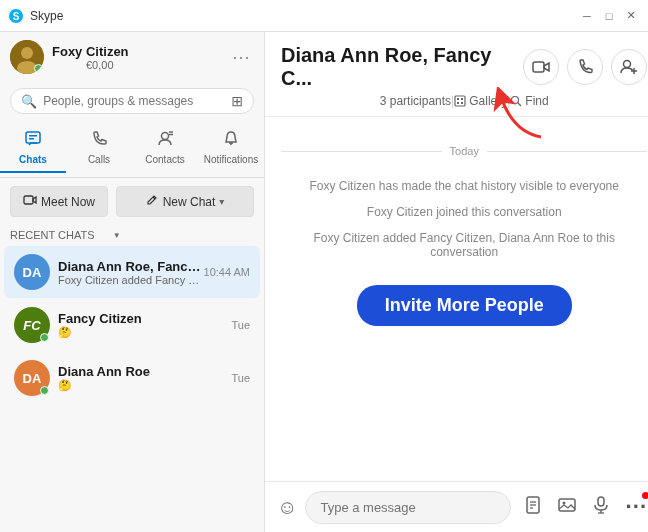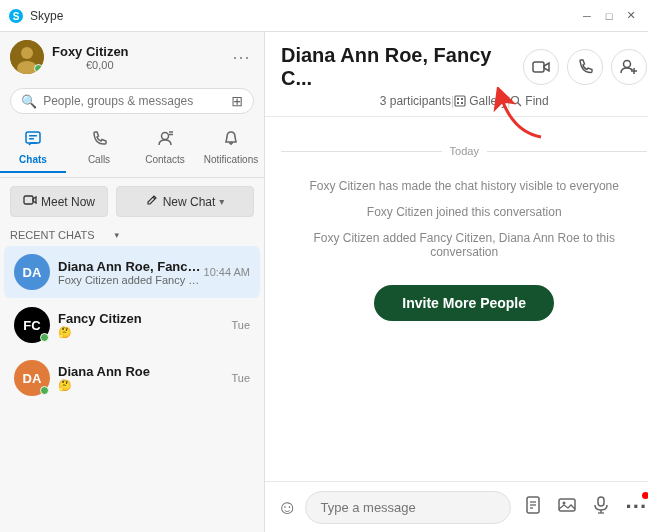--- a/index.html
+++ b/index.html
@@ -122,21 +122,21 @@
       display: flex; align-items: center; padding: 8px 10px; cursor: pointer;
       border-radius: 6px; margin: 1px 4px;
     }
     .chat-item.active { background: #e3effa; }
     .chat-avatar {
       width: 36px; height: 36px; border-radius: 50%; flex-shrink: 0;
       display: flex; align-items: center; justify-content: center;
       font-size: 13px; font-weight: bold; color: #fff; position: relative;
     }
     .chat-avatar.da { background: #4a90d9; }
-    .chat-avatar.fc { background: #000000; }
+    .chat-avatar.fc { background: #4d7c0f; font-style: italic; }
     .chat-avatar.dar { background: #e07b3a; }
     .chat-status-dot {
       width: 9px; height: 9px; background: #4CAF50; border-radius: 50%;
       position: absolute; bottom: 1px; right: 1px; border: 1.5px solid #f7f7f7;
     }
     .chat-info { flex: 1; margin-left: 8px; min-width: 0; }
     .chat-name { font-size: 13px; font-weight: 600; color: #1a1a1a; white-space: nowrap; overflow: hidden; text-overflow: ellipsis; }
     .chat-preview { font-size: 11px; color: #666; white-space: nowrap; overflow: hidden; text-overflow: ellipsis; }
     .chat-time { font-size: 11px; color: #888; flex-shrink: 0; }
 
@@ -188,22 +188,22 @@
     .date-divider-text { font-size: 11px; color: #999; }
     .system-message {
       text-align: center; font-size: 12px; color: #888; padding: 2px 0;
     }
 
     
     .invite-section {
       display: flex; justify-content: center; padding: 16px 0 8px;
     }
     .invite-btn {
-      background: #14532d; color: #fff; border: none; border-radius: 20px;
-      padding: 10px 28px; font-size: 14px; font-weight: 600; cursor: pointer;
+      background: #1d4ed8; color: #fff; border: none; border-radius: 20px;
+      padding: 10px 28px; font-size: 18px; font-weight: 600; cursor: pointer;
     }
 
     
     .input-area {
       padding: 8px 12px;
       border-top: 1px solid #e8e8e8;
       display: flex; align-items: center; gap: 8px;
       flex-shrink: 0;
     }
     .input-emoji { font-size: 20px; cursor: pointer; color: #666; }

